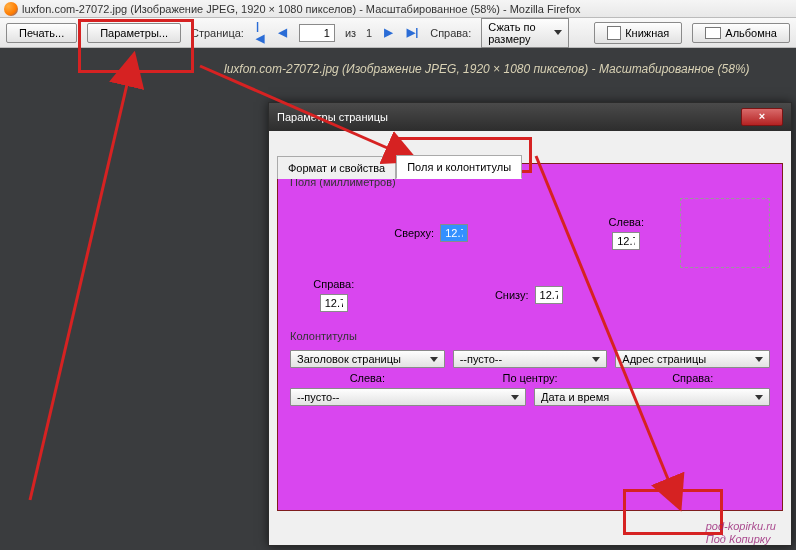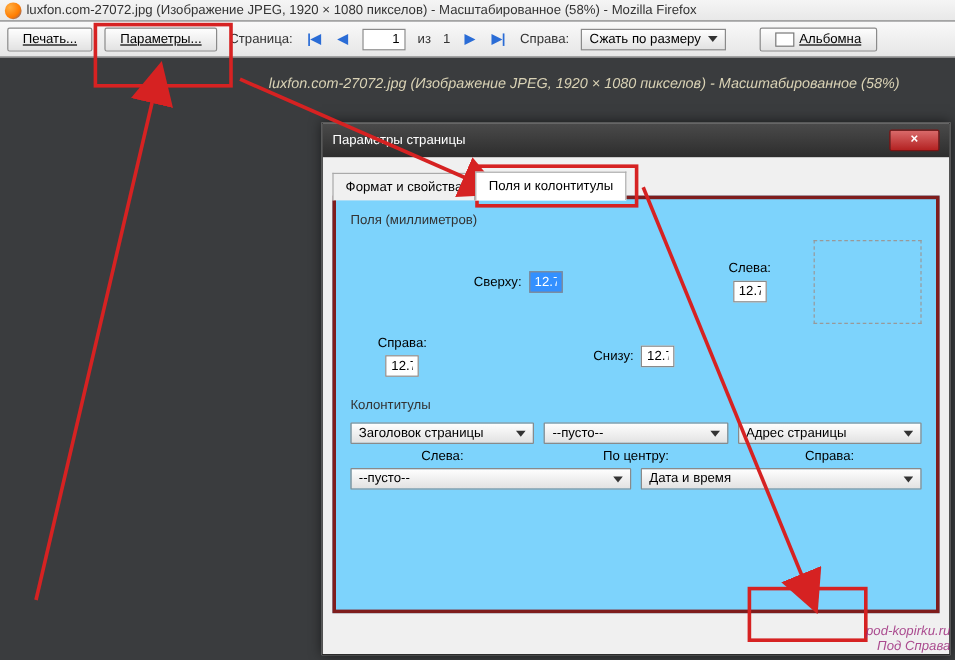--- a/index.html
+++ b/index.html
@@ -3,43 +3,43 @@
 <meta charset="utf-8">
 <style>
 * { box-sizing: border-box; margin: 0; padding: 0; font-family: Tahoma, Arial, sans-serif; font-size: 11px; }
 body { width: 796px; height: 550px; background: #3a3c3e; position: relative; overflow: hidden; }
 
 .titlebar { height: 18px; background: linear-gradient(#f5f5f5, #e8e8e8); display: flex; align-items: center; padding: 0 4px; border-bottom: 1px solid #bbb; }
 .titlebar .fx-icon { width: 14px; height: 14px; margin-right: 4px; border-radius: 50%; background: radial-gradient(circle at 30% 30%, #ffae42, #ff7b00 60%, #3b5fc4); }
 .titlebar .title { color: #333; white-space: nowrap; overflow: hidden; }
 
 .toolbar { height: 30px; background: linear-gradient(#f9f9f9, #e6e6e6); border-bottom: 1px solid #bbb; display: flex; align-items: center; padding: 4px 6px; gap: 10px; }
-.btn { background: linear-gradient(#fefefe, #e2e2e2); border: 1px solid #8a8a8a; border-radius: 2px; padding: 3px 12px; cursor: pointer; text-decoration: underline; }
+.btn { background: linear-gradient(#fefefe, #e2e2e2); border: 1px solid #8a8a8a; border-radius: 2px; padding: 3px 12px; cursor: pointer; }
 .toolbar-label { color: #333; }
 .nav-btn { color: #2a6cd6; font-weight: bold; cursor: pointer; padding: 0 2px; }
 .page-input { width: 36px; text-align: right; border: 1px solid #8a8a8a; padding: 2px 4px; background: #fff; }
 .scale-select { border: 1px solid #8a8a8a; background: linear-gradient(#fefefe, #e2e2e2); padding: 2px 6px; display: inline-flex; align-items: center; gap: 6px; }
 .orient-btn { display: inline-flex; align-items: center; gap: 4px; }
 .orient-icon { width: 14px; height: 14px; border: 1px solid #777; background: #fff; }
 .orient-icon.landscape { width: 16px; height: 12px; }
 
 .content { position: absolute; top: 48px; left: 0; right: 0; bottom: 0; }
 .subheader { position: absolute; top: 14px; left: 224px; color: #d9d2b5; font-style: italic; font-size: 12px; }
 
 
 .dialog { position: absolute; top: 102px; left: 268px; width: 524px; height: 444px; background: #f0f0f0; border: 1px solid #2b2b2b; box-shadow: 0 0 10px rgba(0,0,0,0.6); }
 .dialog-title { height: 28px; background: linear-gradient(#4a4a4a, #2d2d2d); color: #fff; display: flex; align-items: center; padding: 0 8px; justify-content: space-between; }
 .dialog-close { width: 42px; height: 18px; background: linear-gradient(#d96a6a, #b42222); border: 1px solid #7a1414; border-radius: 2px; color: #fff; text-align: center; line-height: 14px; font-weight: bold; }
 .dialog-body { padding: 8px 8px 0 8px; }
 
 .tabs { display: flex; align-items: flex-end; }
-.tab { padding: 5px 10px; border: 1px solid #aaa; background: #ececec; border-bottom: none; position: relative; top: 4px; }
+.tab { padding: 5px 10px; border: 1px solid #aaa; background: #ececec; border-bottom: none; position: relative; top: 16px; }
 .tab.active { background: #fff; border-bottom: 1px solid #fff; z-index: 2; }
 .tab.inactive { background: #f0f0f0; }
-.tab-panel { border: 3px solid #7f1d1d; background: #7dd3fc; padding: 12px; height: 348px; }
+.tab-panel { border: 1px solid #7f1d1d; background: #d946ef; padding: 12px; height: 348px; }
 
 .group-label { margin-bottom: 8px; color: #333; }
 .margins { display: grid; grid-template-columns: 1fr 1fr 1fr 1fr 1fr; gap: 10px; align-items: center; justify-items: center; margin: 10px 0 18px; }
 .m-label { font-size: 11px; }
 .m-input { width: 28px; border: 1px solid #8a8a8a; padding: 2px 4px; background: #fff; text-align: left; }
 .m-input.sel { background: #3390ff; color: #fff; }
 .dashed-box { width: 90px; height: 70px; border: 1.5px dashed #999; }
 
 .headers-footers { margin-top: 4px; }
 .hf-row { display: flex; gap: 8px; margin: 4px 0; }
@@ -54,21 +54,21 @@
 
 
 .hl { position: absolute; border: 3px solid #d62222; pointer-events: none; }
 .hl1 { top: 19px; left: 78px; width: 116px; height: 54px; }
 .hl2 { top: 137px; left: 396px; width: 136px; height: 36px; }
 .hl3 { top: 489px; left: 623px; width: 100px; height: 46px; }
 
 
 .arrows { position: absolute; top: 0; left: 0; width: 796px; height: 550px; pointer-events: none; }
 
-.watermark { position: absolute; right: 4px; bottom: 4px; text-align: right; color: #927; font-style: italic; font-size: 11px; line-height: 1.2; opacity: 0.8; }
+.watermark { position: absolute; right: 20px; bottom: 4px; text-align: left; color: #927; font-style: italic; font-size: 11px; line-height: 1.2; opacity: 0.8; }
 </style>
 </head>
 <body>
 
 <div class="titlebar">
   <div class="fx-icon"></div>
   <div class="title">luxfon.com-27072.jpg (Изображение JPEG, 1920 × 1080 пикселов) - Масштабированное (58%) - Mozilla Firefox</div>
 </div>
 
 <div class="toolbar">
@@ -81,20 +81,24 @@
   <span class="toolbar-label">из</span>
   <span class="toolbar-label">1</span>
   <span class="nav-btn">▶</span>
   <span class="nav-btn">▶|</span>
   <span class="toolbar-label">Справа:</span>
   <span class="scale-select">
     <span>Сжать по размеру</span>
     <span class="darr"></span>
   </span>
   <span style="width:8px"></span>
+  <span class="btn orient-btn">
+    <span class="orient-icon"></span>
+    <span>Книжная</span>
+  </span>
   <span class="btn orient-btn">
     <span class="orient-icon landscape"></span>
     <span>Альбомна</span>
   </span>
 </div>
 
 <div class="content">
   <div class="subheader">luxfon.com-27072.jpg (Изображение JPEG, 1920 × 1080 пикселов) - Масштабированное (58%)</div>
 </div>
 
@@ -180,14 +184,14 @@
       <path d="M0,0 L12,6 L0,12 Z" fill="#d62222"></path>
     </marker>
   </defs>
   <line x1="30" y1="500" x2="128" y2="80" stroke="#d62222" stroke-width="3" marker-end="url(#ah)"></line>
   <line x1="200" y1="66" x2="392" y2="150" stroke="#d62222" stroke-width="3" marker-end="url(#ah)"></line>
   <line x1="536" y1="156" x2="670" y2="484" stroke="#d62222" stroke-width="3" marker-end="url(#ah)"></line>
 </svg>
 
 <div class="watermark">
   <div>pod-kopirku.ru</div>
-  <div>Под Справа</div>
+  <div>Под Копирку</div>
 </div>
 
 </body></html>

